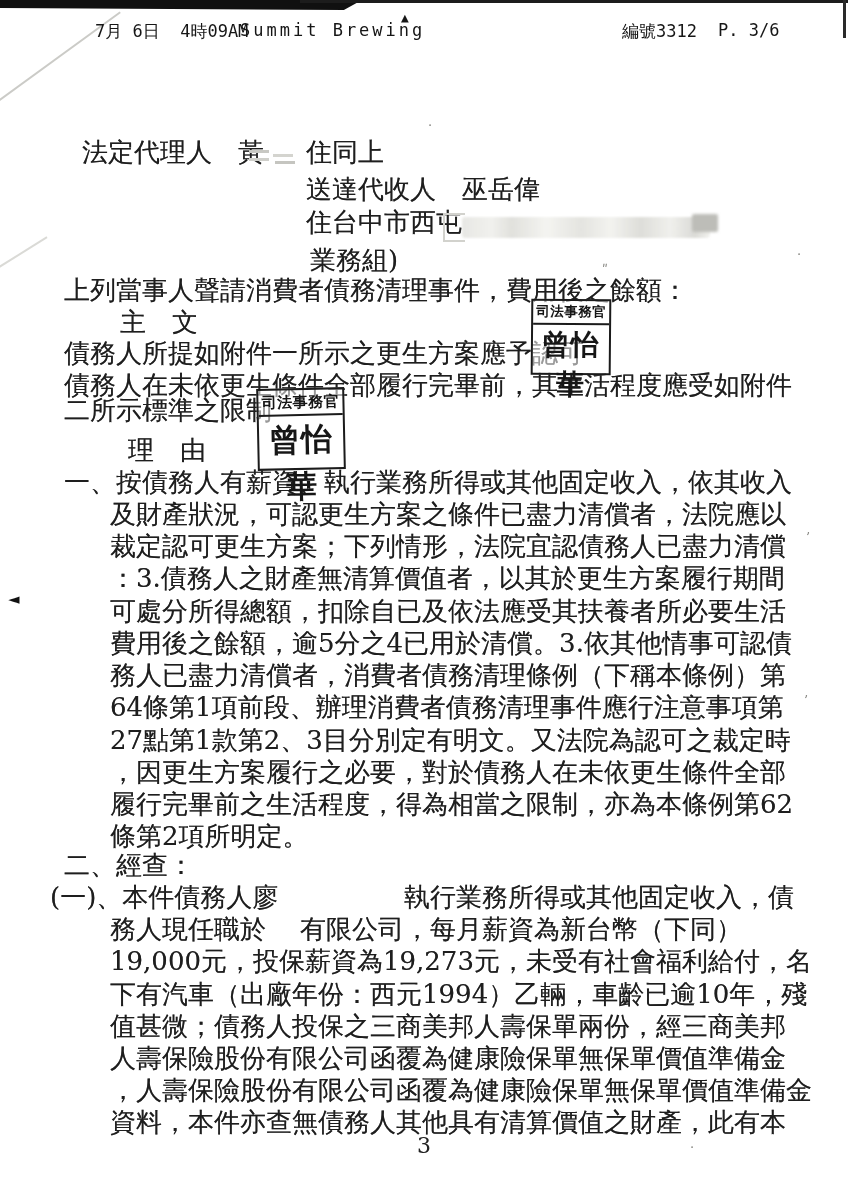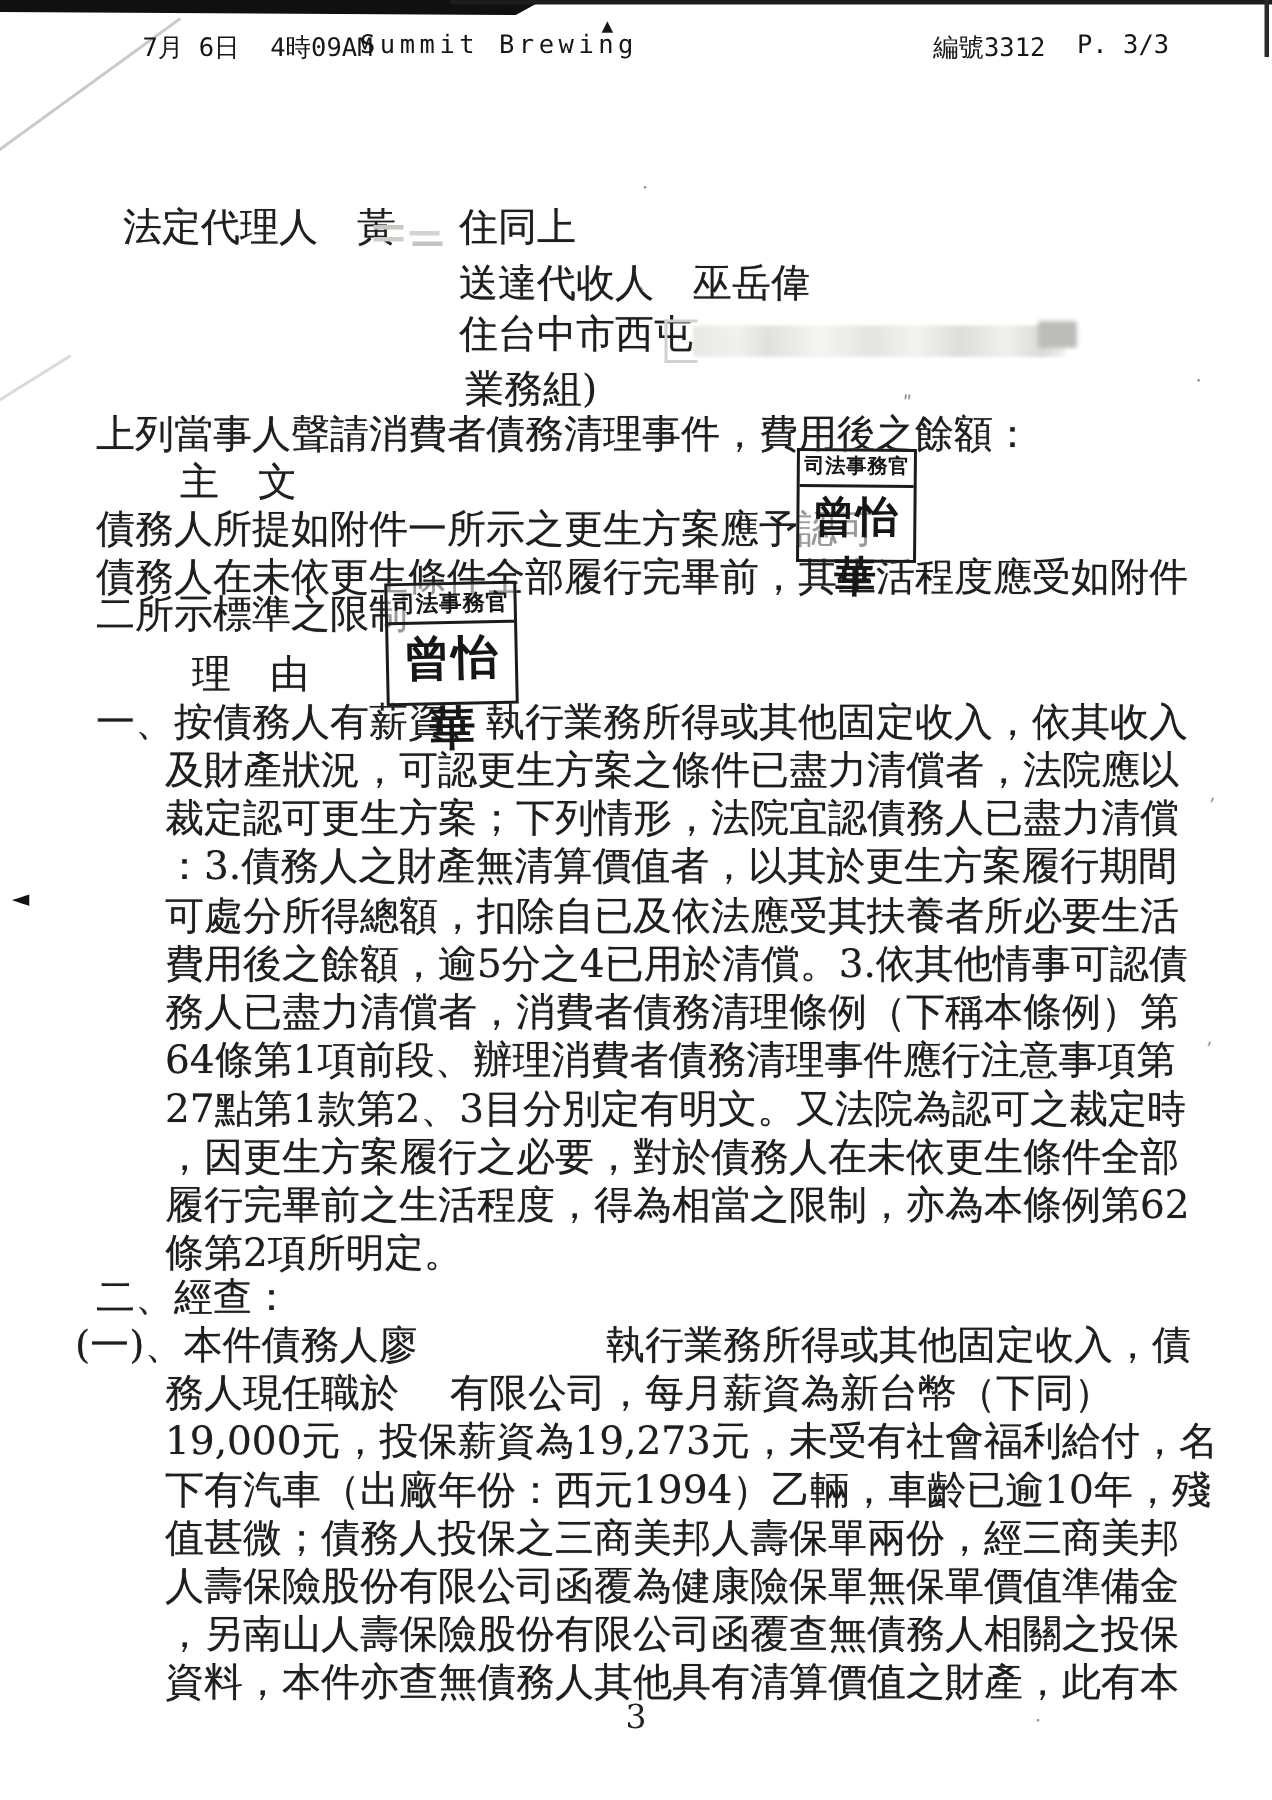--- a/index.html
+++ b/index.html
@@ -64,21 +64,21 @@
   <div class="top-bar"></div>
   <div class="top-line"></div>
   <div class="right-tick"></div>
   <div class="skew-line"></div>
   <div class="skew-line2"></div>
 
   <div class="fax fax-date">7月 6日  4時09AM</div>
   <div class="fax fax-sender">Summit Brewing</div>
   <div class="fax fax-up">▲</div>
   <div class="fax fax-ref">編號3312</div>
-  <div class="fax fax-page">P. 3/3</div>
+  <div class="fax fax-page">P. 3/6</div>
 
   <div>
       <div class="line" style="left: 82px; top: 138px;">法定代理人　黃</div>
       <div class="line" style="left: 306px; top: 138px;">住同上</div>
       <div class="line" style="left: 306px; top: 175px;">送達代收人　巫岳偉</div>
       <div class="line" style="left: 306px; top: 208px; font-family: Liberation Serif, serif;">住台中市西屯</div>
       <div class="line" style="left: 310px; top: 246px;">業務組)</div>
       <div class="line" style="left: 64px; top: 276px;">上列當事人聲請消費者債務清理事件，費用後之餘額：</div>
       <div class="line" style="left: 120px; top: 308px;">主　文</div>
       <div class="line" style="left: 64px; top: 339px;">債務人所提如附件一所示之更生方案應予認可</div>
@@ -99,21 +99,21 @@
       <div class="line" style="left: 110px; top: 822px;">條第2項所明定。</div>
       <div class="line" style="left: 64px; top: 851px;">二、經查：</div>
       <div class="line" style="left: 50px; top: 883px;">(一)、本件債務人廖</div>
       <div class="line" style="left: 404px; top: 883px;">執行業務所得或其他固定收入，債</div>
       <div class="line" style="left: 110px; top: 915px;">務人現任職於</div>
       <div class="line" style="left: 300px; top: 915px;">有限公司，每月薪資為新台幣（下同）</div>
       <div class="line" style="left: 110px; top: 947px;">19,000元，投保薪資為19,273元，未受有社會福利給付，名</div>
       <div class="line" style="left: 110px; top: 980px;">下有汽車（出廠年份：西元1994）乙輛，車齡已逾10年，殘</div>
       <div class="line" style="left: 110px; top: 1012px;">值甚微；債務人投保之三商美邦人壽保單兩份，經三商美邦</div>
       <div class="line" style="left: 110px; top: 1044px;">人壽保險股份有限公司函覆為健康險保單無保單價值準備金</div>
-      <div class="line" style="left: 110px; top: 1076px;">，另南山人壽保險股份有限公司函覆查無債務人相關之投保</div>
+      <div class="line" style="left: 110px; top: 1076px;">，人壽保險股份有限公司函覆為健康險保單無保單價值準備金</div>
       <div class="line" style="left: 110px; top: 1108px;">資料，本件亦查無債務人其他具有清算價值之財產，此有本</div>
       <div class="noise" style="left: 425px; top: 190px;">`</div>
       <div class="noise" style="left: 602px; top: 262px;">ʺ</div>
       <div class="noise" style="left: 797px; top: 247px;">·</div>
       <div class="noise" style="left: 806px; top: 530px;">’</div>
       <div class="noise" style="left: 428px; top: 118px;">·</div>
       <div class="noise" style="left: 804px; top: 693px;">’</div>
       <div class="noise" style="left: 690px; top: 1140px;">·</div>
     </div>
 

